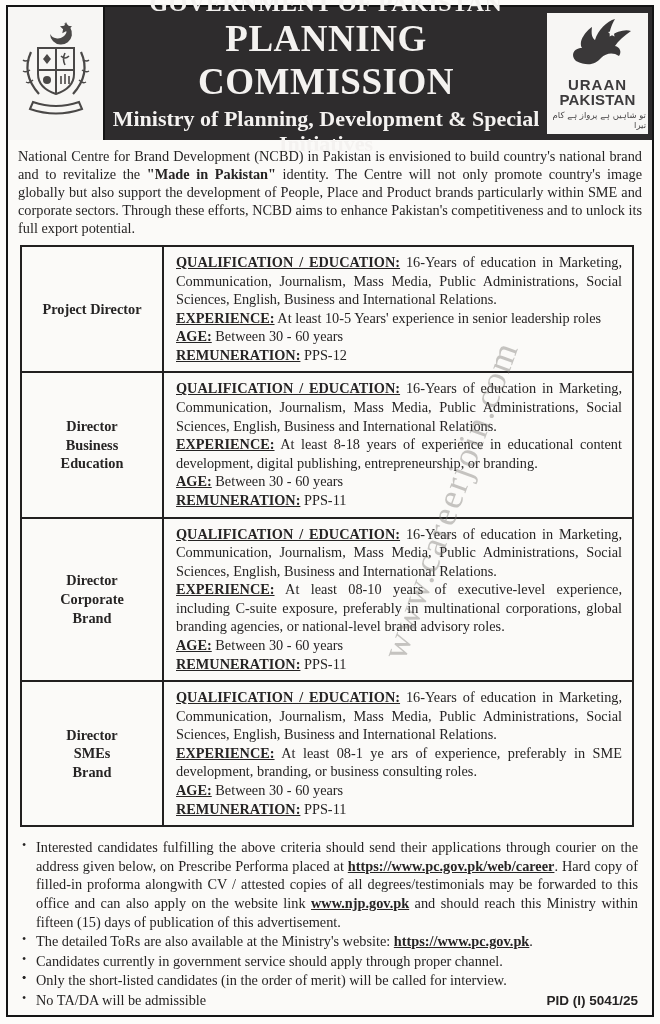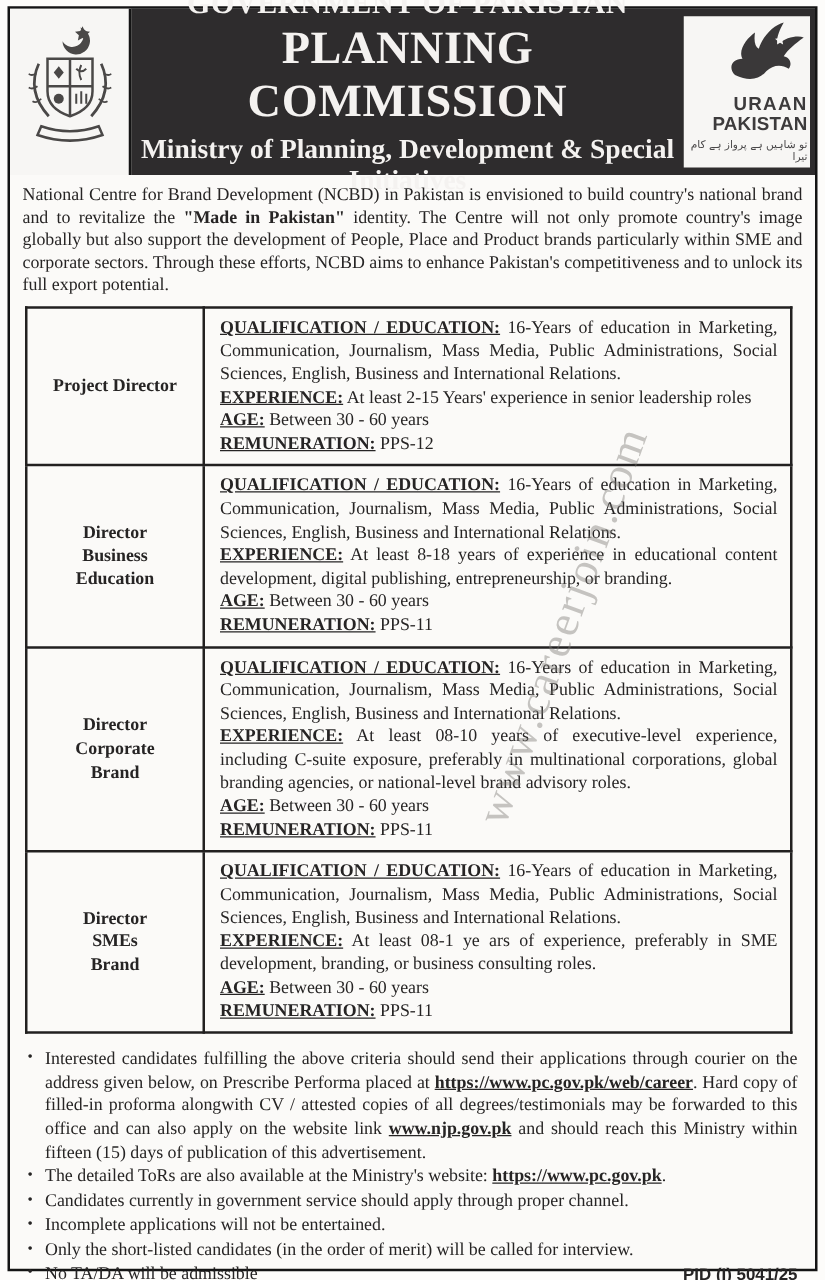--- a/index.html
+++ b/index.html
@@ -42,21 +42,21 @@
     display:flex; flex-direction:column; justify-content:center;
     padding:2px 4px; line-height:1.16;
   }
   .gov      { font-size:24px; font-weight:bold; letter-spacing:.5px; }
   .pc       { font-size:37px; font-weight:bold; letter-spacing:.5px; }
   .ministry { font-size:22px; font-weight:bold; margin-top:2px; }
   .ncbd     { font-size:17px; font-weight:bold; margin-top:2px; }
   .logo-panel {
     width:101px; margin:6px 4px 6px 0;
     background:#f7f6f4;
-    display:flex; flex-direction:column; align-items:flex-end; justify-content:center;
+    display:flex; flex-direction:column; align-items:center; justify-content:center;
     padding:2px;
   }
   .logo-panel svg { display:block; }
   .uraan-text {
     font-family:"Liberation Sans", sans-serif;
     font-weight:bold; color:#3d3b3c; text-align:center; line-height:1.02;
   }
   .uraan-l1 { font-size:15px; letter-spacing:1px; }
   .uraan-l2 { font-size:15px; letter-spacing:.2px; }
   .urdu-tagline {
@@ -173,21 +173,21 @@
     </header>
 
     <p class="intro"><span>National Centre for Brand Development (NCBD) in Pakistan is envisioned to build country's national brand and to revitalize the </span><b>"Made in Pakistan"</b><span> identity. The Centre will not only promote country's image globally but also support the development of People, Place and Product brands particularly within SME and corporate sectors. Through these efforts, NCBD aims to enhance Pakistan's competitiveness and to unlock its full export potential.</span></p>
 
     <table class="jobs">
       <tbody>
         <tr>
           <td class="post-title">Project Director</td>
           <td class="post-detail">
             <div class="detail-line"><span class="lbl">QUALIFICATION / EDUCATION:</span> <span>16-Years of education in Marketing, Communication, Journalism, Mass Media, Public Administrations, Social Sciences, English, Business and International Relations.</span></div>
-            <div class="detail-line"><span class="lbl">EXPERIENCE:</span> <span>At least 2-15 Years' experience in senior leadership roles</span></div>
+            <div class="detail-line"><span class="lbl">EXPERIENCE:</span> <span>At least 10-5 Years' experience in senior leadership roles</span></div>
             <div class="detail-line"><span class="lbl">AGE:</span> <span>Between 30 - 60 years</span></div>
             <div class="detail-line"><span class="lbl">REMUNERATION:</span> <span>PPS-12</span></div>
           </td>
         </tr>
         <tr>
           <td class="post-title">Director
 Business
 Education</td>
           <td class="post-detail">
             <div class="detail-line"><span class="lbl">QUALIFICATION / EDUCATION:</span> <span>16-Years of education in Marketing, Communication, Journalism, Mass Media, Public Administrations, Social Sciences, English, Business and International Relations.</span></div>
@@ -218,21 +218,21 @@
             <div class="detail-line"><span class="lbl">REMUNERATION:</span> <span>PPS-11</span></div>
           </td>
         </tr>
       </tbody>
     </table>
 
     <ul class="notes">
       <li><span class="bullet-dot">•</span><span>Interested candidates fulfilling the above criteria should send their applications through courier on the address given below, on Prescribe Performa placed at </span><span class="link">https://www.pc.gov.pk/web/career</span><span>. Hard copy of filled-in proforma alongwith CV / attested copies of all degrees/testimonials may be forwarded to this office and can also apply on the website link </span><span class="link">www.njp.gov.pk</span><span> and should reach this Ministry within fifteen (15) days of publication of this advertisement.</span></li>
       <li><span class="bullet-dot">•</span><span>The detailed ToRs are also available at the Ministry's website: </span><span class="link">https://www.pc.gov.pk</span><span>.</span></li>
       <li><span class="bullet-dot">•</span><span>Candidates currently in government service should apply through proper channel.</span></li>
-      <li><span class="bullet-dot">•</span><span>Incomplete applications will not be entertained.</span></li>
+      <li><span class="bullet-dot">•</span></li>
       <li><span class="bullet-dot">•</span><span>Only the short-listed candidates (in the order of merit) will be called for interview.</span></li>
       <li class="last-note">
           <span class="bullet-dot">•</span>
           <span>No TA/DA will be admissible</span>
           <span class="pid">PID (I) 5041/25</span>
         </li>
     </ul>
 
   </div>
 

